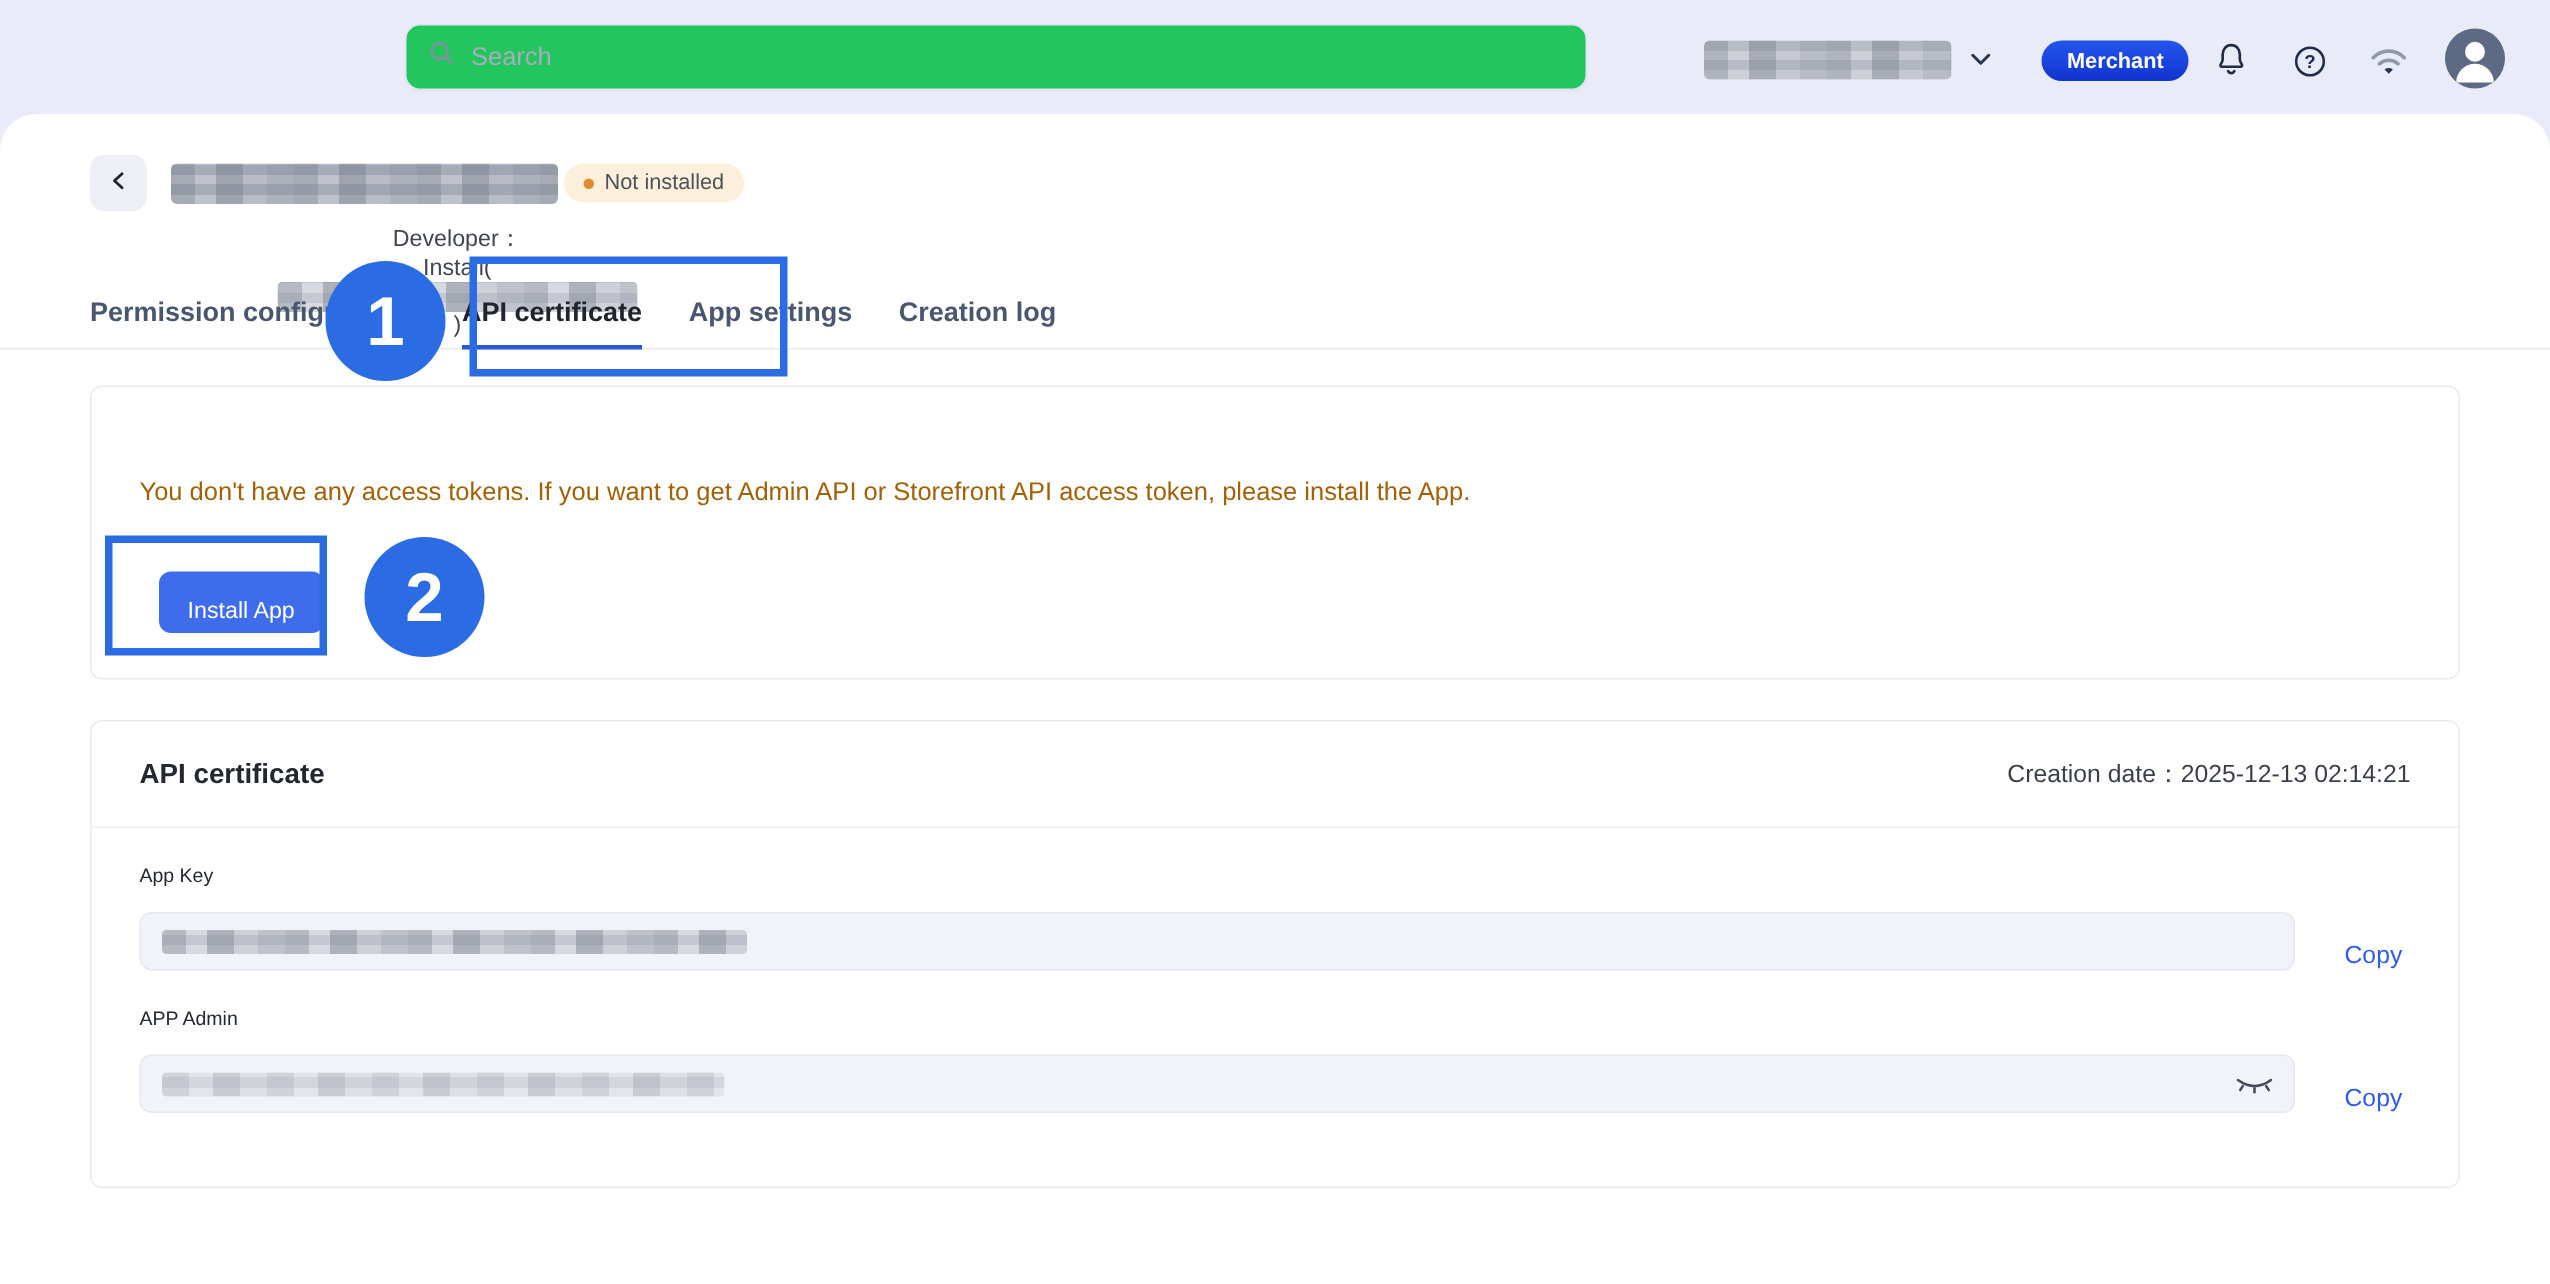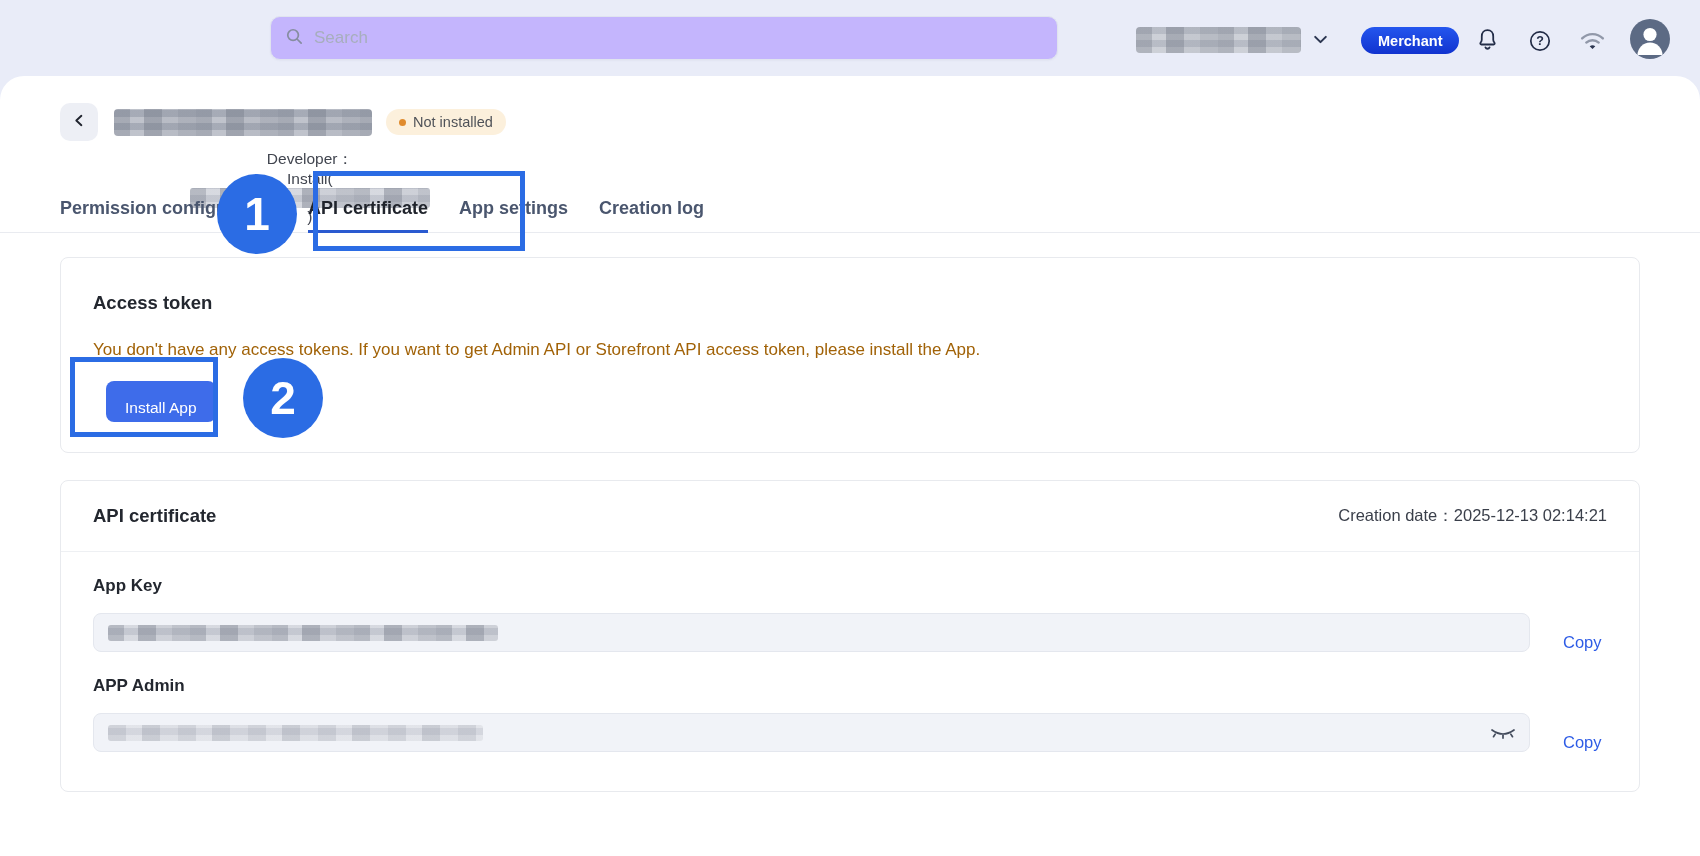--- a/index.html
+++ b/index.html
@@ -1,21 +1,21 @@
 <!DOCTYPE html>
 <html><head>
 <meta charset="utf-8">
 <style>
   * { margin:0; padding:0; box-sizing:border-box; }
   html,body { width:1700px; height:856px; overflow:hidden; }
   body { font-family:"Liberation Sans", sans-serif; background:#e9ecf8; position:relative; color:#23272f; }
 
   
   .topbar { position:absolute; top:0; left:0; width:1700px; height:76px; background:#e9ecf8; z-index:5; }
-  .search-box { position:absolute; left:270px; top:16px; width:788px; height:44px; background:#c4b5fd;
+  .search-box { position:absolute; left:270px; top:16px; width:788px; height:44px; background:#22c55e;
     border:1px solid #e0e4ef; border-radius:10px; display:flex; align-items:center; padding:0 14px; gap:10px;
     box-shadow:0 1px 2px rgba(40,50,90,0.04); }
   .search-box input { border:none; outline:none; flex:1; font-size:17px; color:#3a3f4a; background:transparent;
     font-family:"Liberation Sans", sans-serif; }
   .search-box input::placeholder { color:#a7aebd; }
   .account { position:absolute; left:1136px; top:27px; width:165px; height:26px; border-radius:4px; }
   .chevron-down { position:absolute; left:1312px; top:31px; }
   .premium { position:absolute; left:1361px; top:27px; height:27px; padding:0 17px; border-radius:14px;
     background:linear-gradient(180deg,#2456ee,#1133cf); color:#fff; font-size:14.5px; font-weight:bold;
     display:flex; align-items:center; border:none; cursor:pointer; font-family:"Liberation Sans", sans-serif; }
@@ -27,21 +27,21 @@
     background:#5c6a84; overflow:hidden; cursor:pointer; }
 
   
   .sheet { position:absolute; top:76px; left:0; width:1700px; height:780px; background:#fff;
     border-radius:24px 24px 0 0; }
 
   
   .app-header { position:absolute; left:60px; top:27px; display:flex; gap:16px; }
   .back-btn { width:38px; height:38px; border-radius:10px; background:#edeff5; border:none; cursor:pointer;
     display:flex; align-items:center; justify-content:center; flex:0 0 auto; }
-  .title-row { display:flex; align-items:center; gap:14px; height:38px; }
+  .title-row { display:flex; align-items:center; gap:4px; height:38px; }
   .app-title-blur { width:258px; height:27px; border-radius:4px; }
   .status-badge { height:26px; background:#fcf0dc; border-radius:13px; display:flex; align-items:center;
     gap:7px; padding:0 13px; font-size:14.5px; color:#4f5258; }
   .status-dot { width:7px; height:7px; border-radius:50%; background:#e08b2d; }
   .dev-line { margin-top:8px; font-size:15.5px; color:#41454f; display:flex; align-items:center;flex-direction:column; }
   .dev-blur { display:inline-block; width:240px; height:20px; border-radius:3px; margin:0 1px; }
 
   
   .tabs { position:absolute; left:0; top:113px; width:1700px; padding:0 60px; display:flex; gap:31px;
     border-bottom:1px solid #e9ebf0; }
@@ -61,21 +61,21 @@
   .card-title { font-size:18.5px; font-weight:bold; color:#23272f; }
   .card-desc { margin-top:26px; font-size:17px; color:#a16207; }
   .install-btn { position:absolute; left:45px; top:123px; height:41px; padding:18px 19px; background:#3e6cea;
     color:#fff; font-size:15.5px; border:none; border-radius:8px; cursor:pointer; font-family:"Liberation Sans", sans-serif; }
 
   .card-cert { top:404px; height:312px; }
   .cert-header { height:71px; display:flex; align-items:center; justify-content:space-between;
     padding:0 32px; border-bottom:1px solid #eef0f3; }
   .creation-date { font-size:16.5px; color:#3a3f4a; }
   .cert-body { padding:0 32px; }
-  .field-label { font-size:17px; font-weight:bold; color:#23272f; margin-top:24px; }
+  .field-label { font-size:13px; font-weight:normal; color:#23272f; margin-top:24px; }
   .field-row { display:flex; align-items:flex-end; gap:33px; margin-top:17px; }
   .field-input { flex:1; height:39px; background:#f1f3f8; border:1px solid #e4e7ee; border-radius:8px;
     display:flex; align-items:center; padding:0 14px; position:relative; }
   .value-blur { height:16px; border-radius:3px; }
   .blur-key { width:390px; }
   .blur-secret { width:375px; }
   .eye-btn { position:absolute; right:12px; top:11px; background:none; border:none; cursor:pointer; line-height:0; }
   .copy-link { font-size:16.5px; color:#2e5ce6; text-decoration:none; flex:0 0 auto; width:44px; }
 
   
@@ -179,21 +179,20 @@
     <button class="tab">Permission configuration</button>
     <button class="tab active">API certificate</button>
     <button class="tab">App settings</button>
     <button class="tab">Creation log</button>
   </div>
 
   <div class="anno-circle" style="left:217px; top:98px;">1</div>
   <div class="anno-box" style="left:313px; top:95px; width:212px; height:80px;"></div>
 
   <div class="card card-access">
-    <div class="card-title">Access token</div>
     <div class="card-desc">You don't have any access tokens. If you want to get Admin API or Storefront API access token, please install the App.</div>
     <button class="install-btn">Install App</button>
     <div class="anno-box" style="left:9px; top:99px; width:148px; height:80px;"></div>
     <div class="anno-circle" style="left:182px; top:100px;">2</div>
   </div>
 
   <div class="card card-cert">
     <div class="cert-header">
       <div class="card-title">API certificate</div>
       <div class="creation-date">Creation date：2025-12-13 02:14:21</div>

